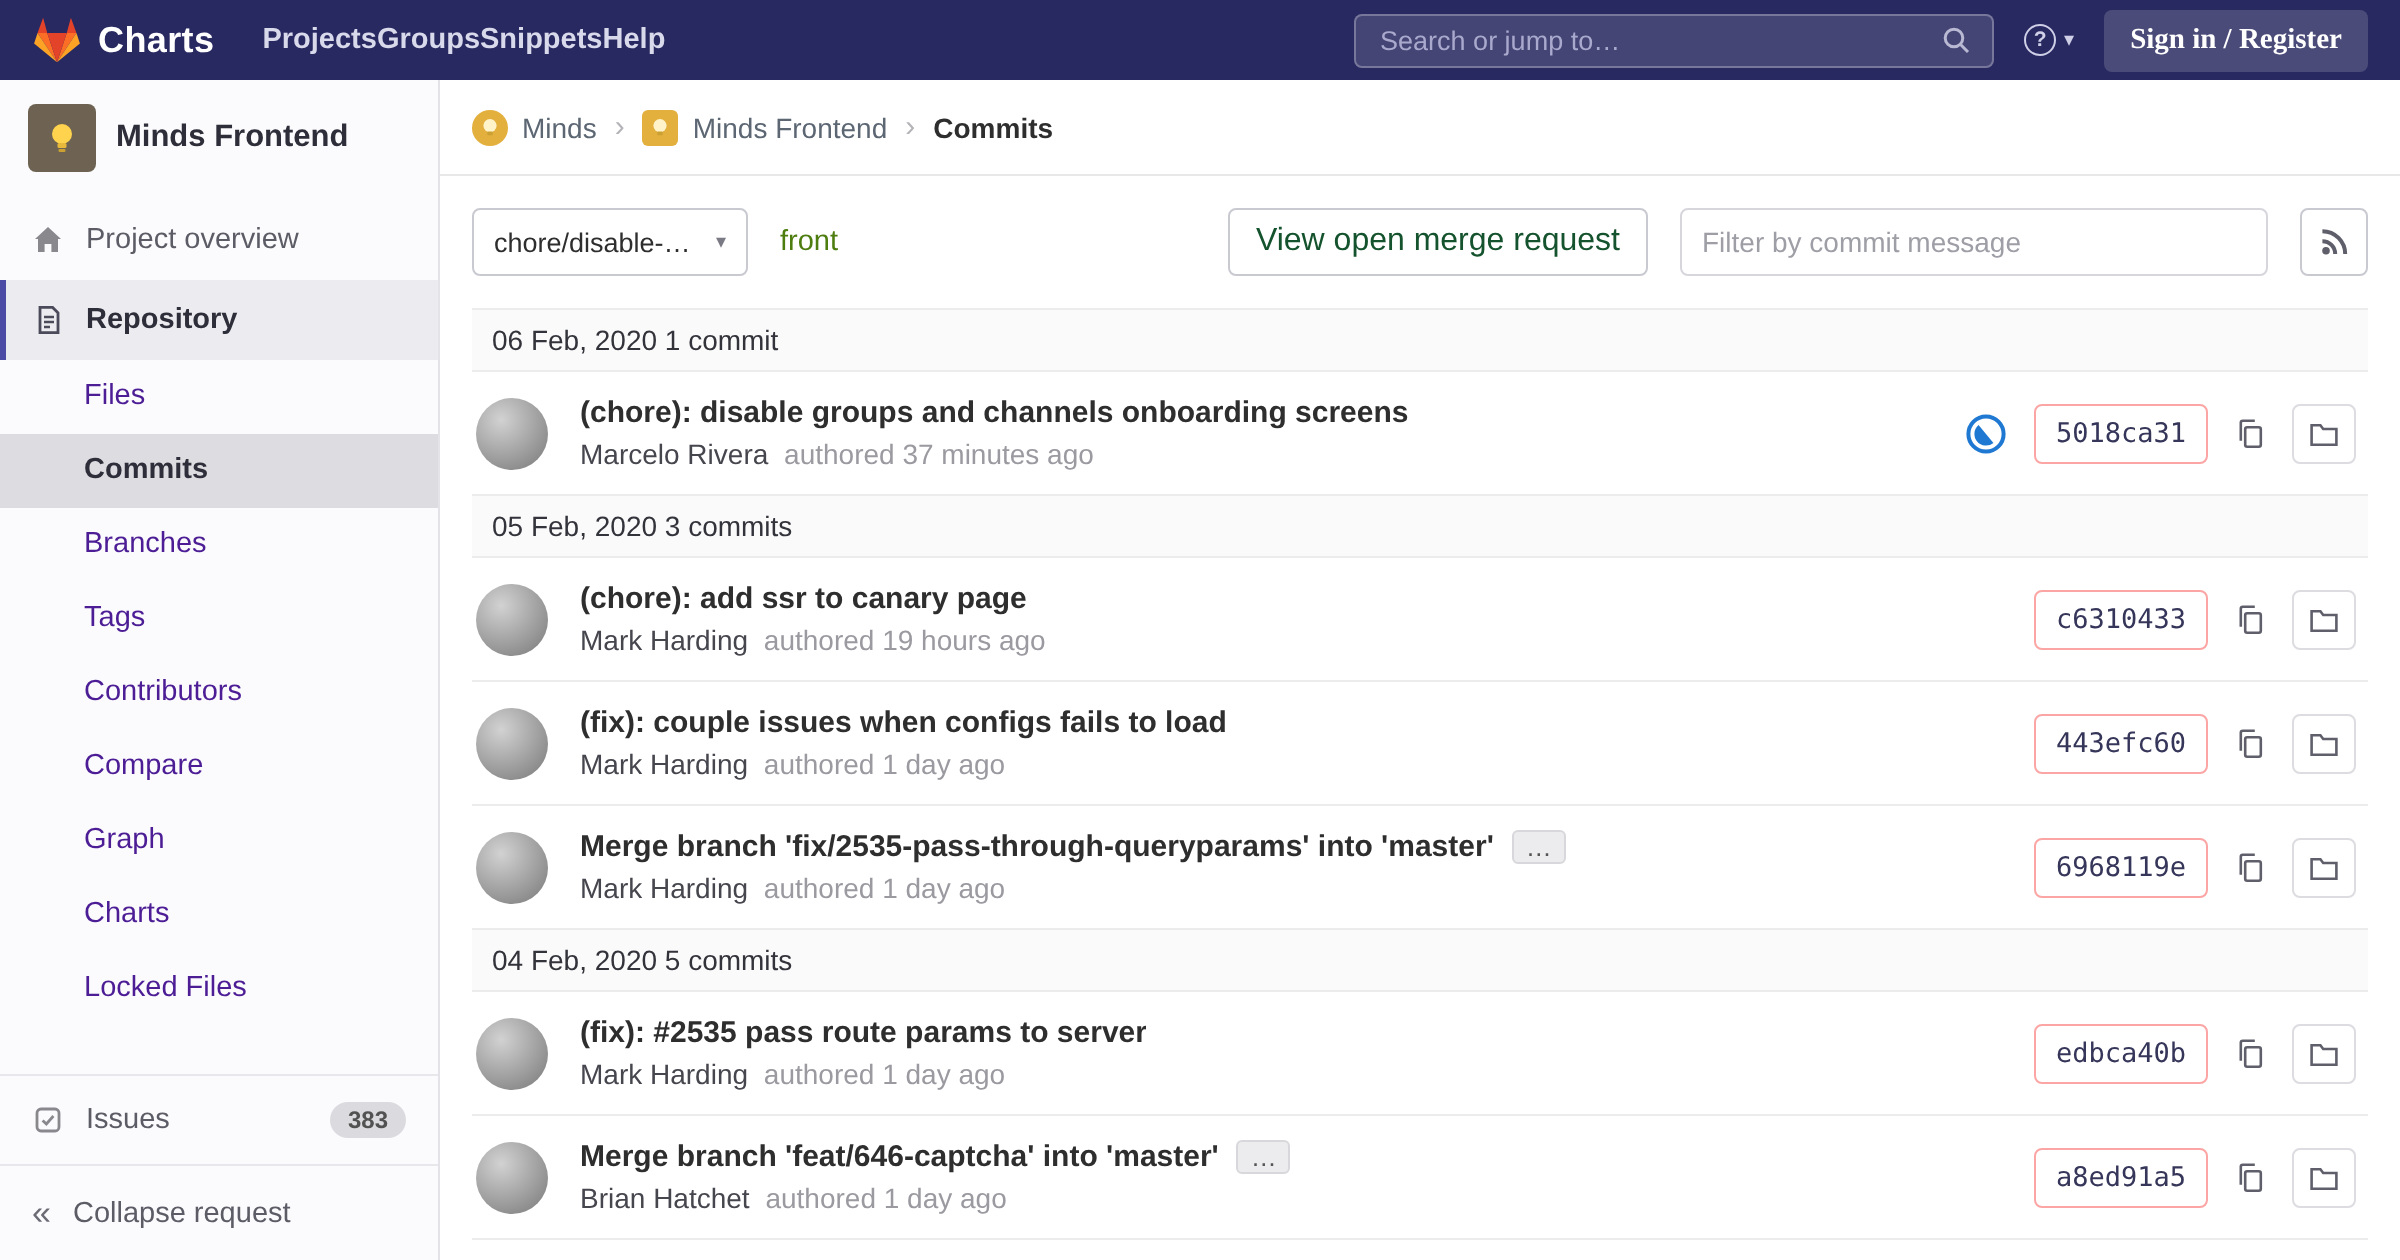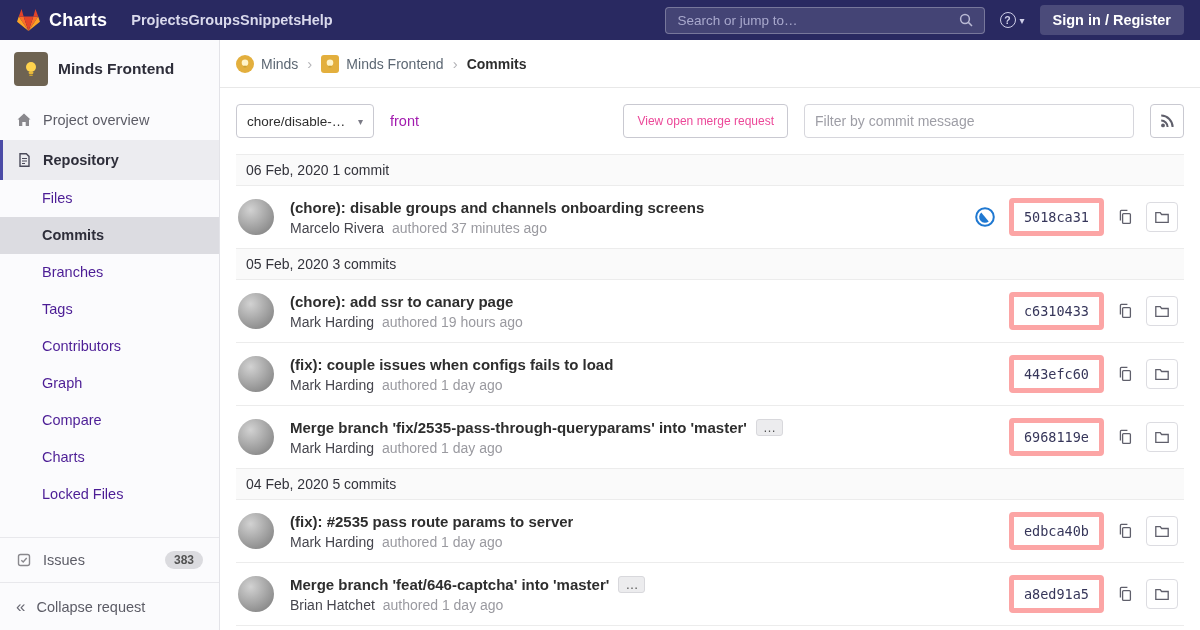--- a/index.html
+++ b/index.html
@@ -18,21 +18,21 @@
   .nav-search { width:320px; height:27px; background:rgba(255,255,255,.13); border:1px solid rgba(255,255,255,.28);
     border-radius:4px; display:flex; align-items:center; padding:0 10px; }
   .nav-search input { flex:1; background:transparent; border:none; outline:none; color:#fff;
     font-size:13.5px; font-family:inherit; min-width:0; }
   .nav-search input::placeholder { color:#a9a9cd; }
   .nav-help { display:flex; align-items:center; gap:4px; cursor:pointer; }
   .q-circle { width:16px; height:16px; border:1.5px solid #cfcfe8; border-radius:50%; color:#cfcfe8;
     font-size:10.5px; font-weight:bold; display:flex; align-items:center; justify-content:center; }
   .caret { color:#cfcfe8; font-size:10px; }
   .signin { background:rgba(255,255,255,.16); color:#fff; font-weight:bold; font-size:14.5px;
-    padding:7px 13px; border-radius:4px; cursor:pointer; white-space:nowrap; }
+    padding:7px 13px; border-radius:4px; cursor:pointer; white-space:nowrap;font-family:Liberation Serif, serif; }
 
   
   .shell { display:flex; height:590px; }
 
   
   .sidebar { width:220px; background:#fbfbfd; border-right:1px solid #e3e3e8; display:flex; flex-direction:column; }
   .project-head { display:flex; align-items:center; gap:10px; padding:12px 14px 10px; cursor:pointer; }
   .proj-avatar { width:34px; height:34px; border-radius:4px; background:#6e6352; display:flex;
     align-items:center; justify-content:center; flex-shrink:0; }
   .proj-name { font-weight:bold; font-size:15.5px; color:#2e2e3a; }
@@ -62,25 +62,25 @@
   .crumb-link { color:#5c6773; cursor:pointer; }
   .crumb-sep { color:#b4b4b8; font-size:15px; margin:0 2px; }
   .crumb-current { color:#2e2e2e; font-weight:600; }
 
   .toolbar { display:flex; align-items:center; padding:16px; gap:16px; flex-shrink:0; }
   .branch-dd { width:138px; height:34px; border:1px solid #c9c9d1; background:#fff; border-radius:4px;
     display:flex; align-items:center; justify-content:space-between; padding:0 10px; font-size:13.5px;
     color:#2e2e2e; cursor:pointer; font-family:inherit; }
   .dd-text { white-space:nowrap; overflow:hidden; text-overflow:ellipsis; text-align:left; }
   .dd-caret { color:#7a7a85; font-size:10px; margin-left:6px; flex-shrink:0; }
-  .repo-path { font-size:14.5px; color:#a21caf; }
+  .repo-path { font-size:14.5px; color:#4d7c0f; }
   .toolbar-right { margin-left:auto; display:flex; align-items:center; gap:16px; }
   .btn { height:34px; border:1px solid #c9c9d1; background:#fff; border-radius:4px; padding:0 13px;
-    font-size:12px; color:#ec4899; cursor:pointer; font-family:inherit; white-space:nowrap; }
-  .filter { width:330px; height:34px; border:1px solid #d6d6dc; border-radius:4px; padding:0 10px;
+    font-size:16px; color:#14532d; cursor:pointer; font-family:inherit; white-space:nowrap; }
+  .filter { width:294px; height:34px; border:1px solid #d6d6dc; border-radius:4px; padding:0 10px;
     font-size:14px; font-family:inherit; color:#2e2e2e; outline:none; }
   .filter::placeholder { color:#9e9ea6; }
   .btn.icon-only { width:34px; padding:0; display:flex; align-items:center; justify-content:center; }
 
   .commits { margin:0 16px; border-top:1px solid #ececec; }
   .date-header { background:#fafafa; border-bottom:1px solid #ececec; padding:7px 10px;
     font-size:14px; color:#33333b; line-height:16px; }
   .commit-row { display:flex; align-items:center; padding:12px 4px 12px 2px; border-bottom:1px solid #ececec; }
   .c-avatar { width:36px; height:36px; border-radius:50%;
     background:radial-gradient(circle at 35% 30%, #d2d2d2, #8b8b8b 78%); margin-right:16px; flex-shrink:0; }
@@ -88,21 +88,21 @@
   .c-title-line { display:flex; align-items:center; gap:9px; }
   .c-title { font-weight:600; font-size:15px; color:#2e2e2e; cursor:pointer; white-space:nowrap;
     overflow:hidden; text-overflow:ellipsis; }
   .ellipsis-btn { background:#ececee; border:1px solid #d8d8dc; border-radius:3px; color:#555;
     font-size:13px; height:17px; padding:0 6px; line-height:9px; cursor:pointer; flex-shrink:0; }
   .c-meta { font-size:14px; color:#9a9aa0; }
   .c-author { color:#46464e; cursor:pointer; margin-right:4px; }
   .c-right { margin-left:auto; display:flex; align-items:center; gap:13px; padding-right:2px; flex-shrink:0; }
   .pipeline { display:flex; cursor:pointer; }
   .c-sha { font-family:"DejaVu Sans Mono","Liberation Mono",monospace; font-size:13.5px; color:#36365a;
-    border:5px solid #fca5a5; border-radius:4px; padding:6px 10px; background:#fff; cursor:pointer; }
+    border:1px solid #fca5a5; border-radius:4px; padding:6px 10px; background:#fff; cursor:pointer; }
   .icon-btn { background:none; border:none; padding:0; cursor:pointer; display:flex; }
   .btn-mini { width:32px; height:30px; border:1px solid #dcdce1; border-radius:4px; background:#fff;
     display:flex; align-items:center; justify-content:center; cursor:pointer; }
 </style>
 </head>
 <body>
 
 <header class="navbar">
   <div class="nav-left">
     <a class="brand">
@@ -162,22 +162,22 @@
           <path d="M6 6.5h5M6 9h5M6 11.5h3" stroke="#4a4a5a" stroke-width="1.2"></path>
         </svg>
         <span>Repository</span>
       </a>
       <div>
         <a class="sub-item">Files</a>
         <a class="sub-item current">Commits</a>
         <a class="sub-item">Branches</a>
         <a class="sub-item">Tags</a>
         <a class="sub-item">Contributors</a>
+        <a class="sub-item">Compare</a>
         <a class="sub-item">Graph</a>
-        <a class="sub-item">Compare</a>
         <a class="sub-item">Charts</a>
         <a class="sub-item">Locked Files</a>
       </div>
       <a class="side-item issues">
         <svg width="16" height="16" viewBox="0 0 16 16">
           <rect x="2.5" y="2.5" width="11" height="11" rx="2" fill="none" stroke="#89888d" stroke-width="1.4"></rect>
           <path d="M5.3 8.2 7.2 10l3.5-4" fill="none" stroke="#89888d" stroke-width="1.4"></path>
         </svg>
         <span>Issues</span>
         <span class="badge">383</span>

